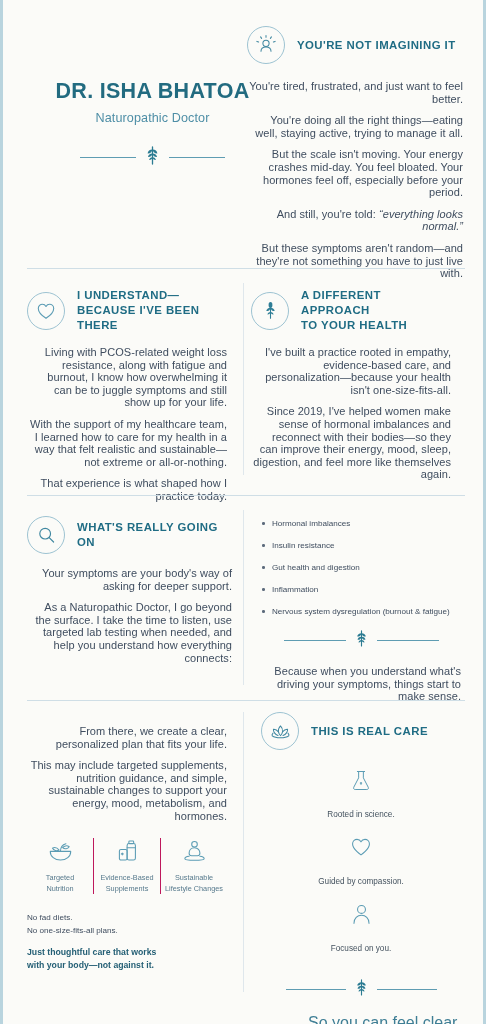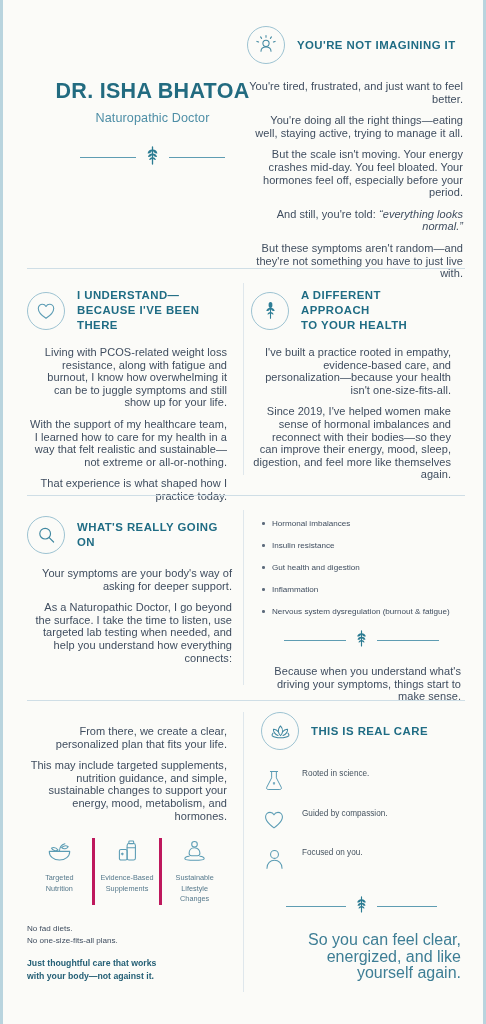--- a/index.html
+++ b/index.html
@@ -143,34 +143,35 @@
   .pillars {
     display: flex;
     margin-top: 16px;
   }
   .pillar {
     flex: 1;
     text-align: center;
     padding: 0 4px;
     box-sizing: border-box;
   }
-  .pillar + .pillar { border-left: 3px solid #be185d; }
+  .pillar + .pillar { border-left: 1px solid #be185d; }
   .pillar-label {
     color: #56798c;
     font-size: 7.3px;
     line-height: 10.5px;
     margin-top: 5px;
   }
 
   
   .feat-row {
     display: flex;
-    align-items: flex-start;
+    align-items: center;
     gap: 15px;
     margin-bottom: 17px;
+    flex-direction: column;
   }
   .feat-ico { width: 26px; flex: 0 0 26px; display: flex; justify-content: center; }
   .feat-label { color: #44525f; font-size: 8.2px; }
 
   
   .closing {
     text-align: right;
     color: #3e7e95;
     font-size: 16px;
     line-height: 16.5px;

